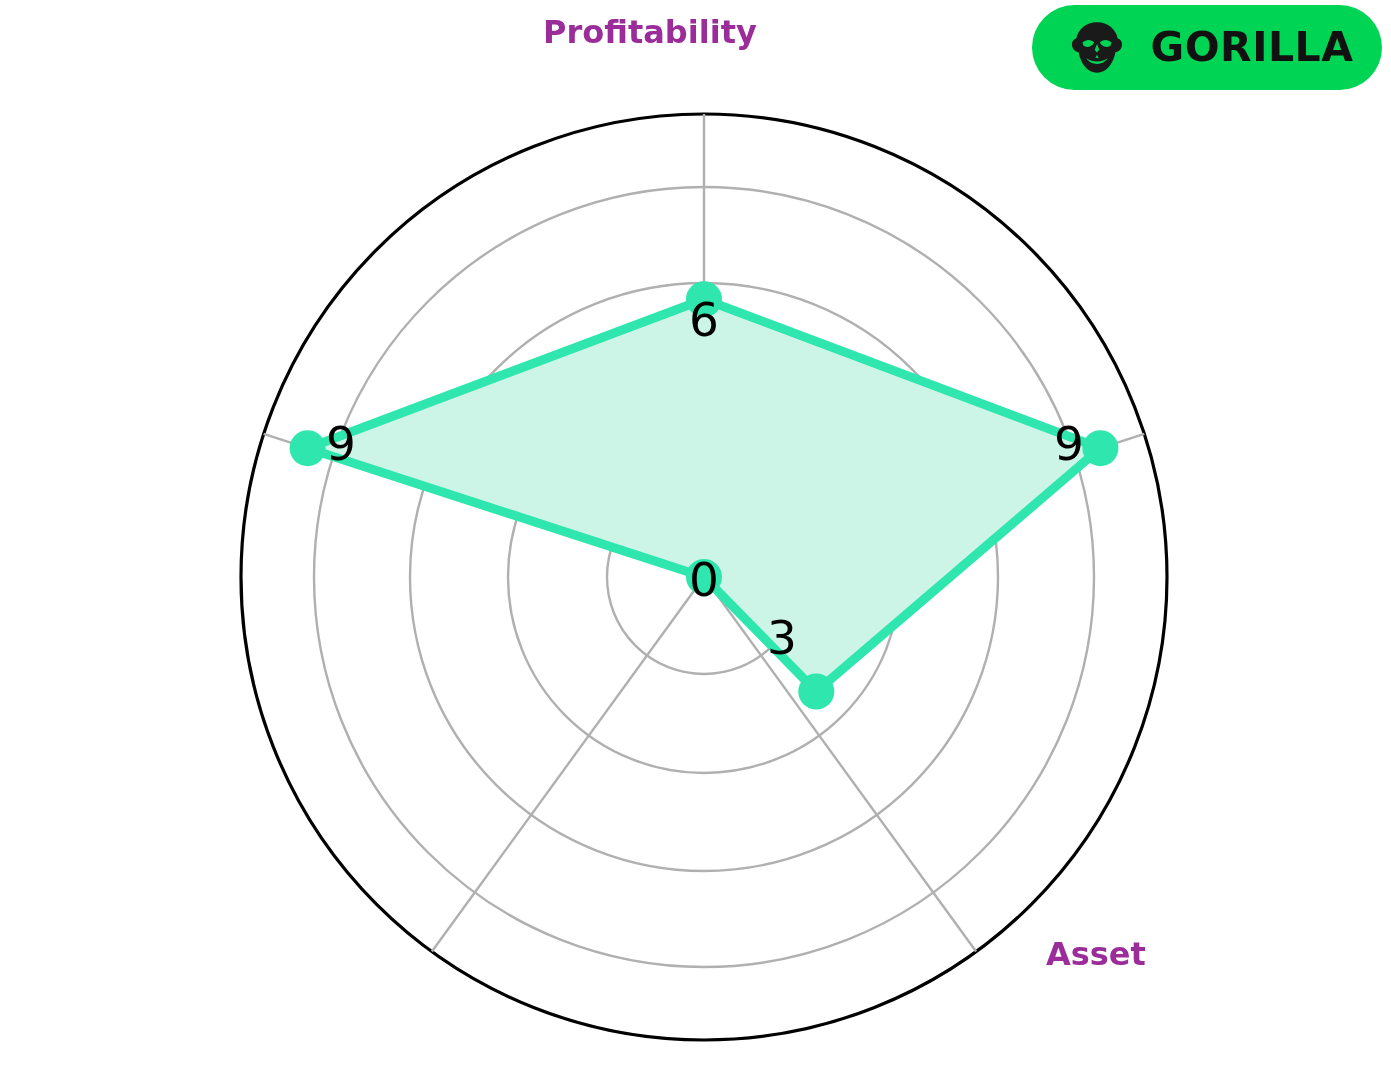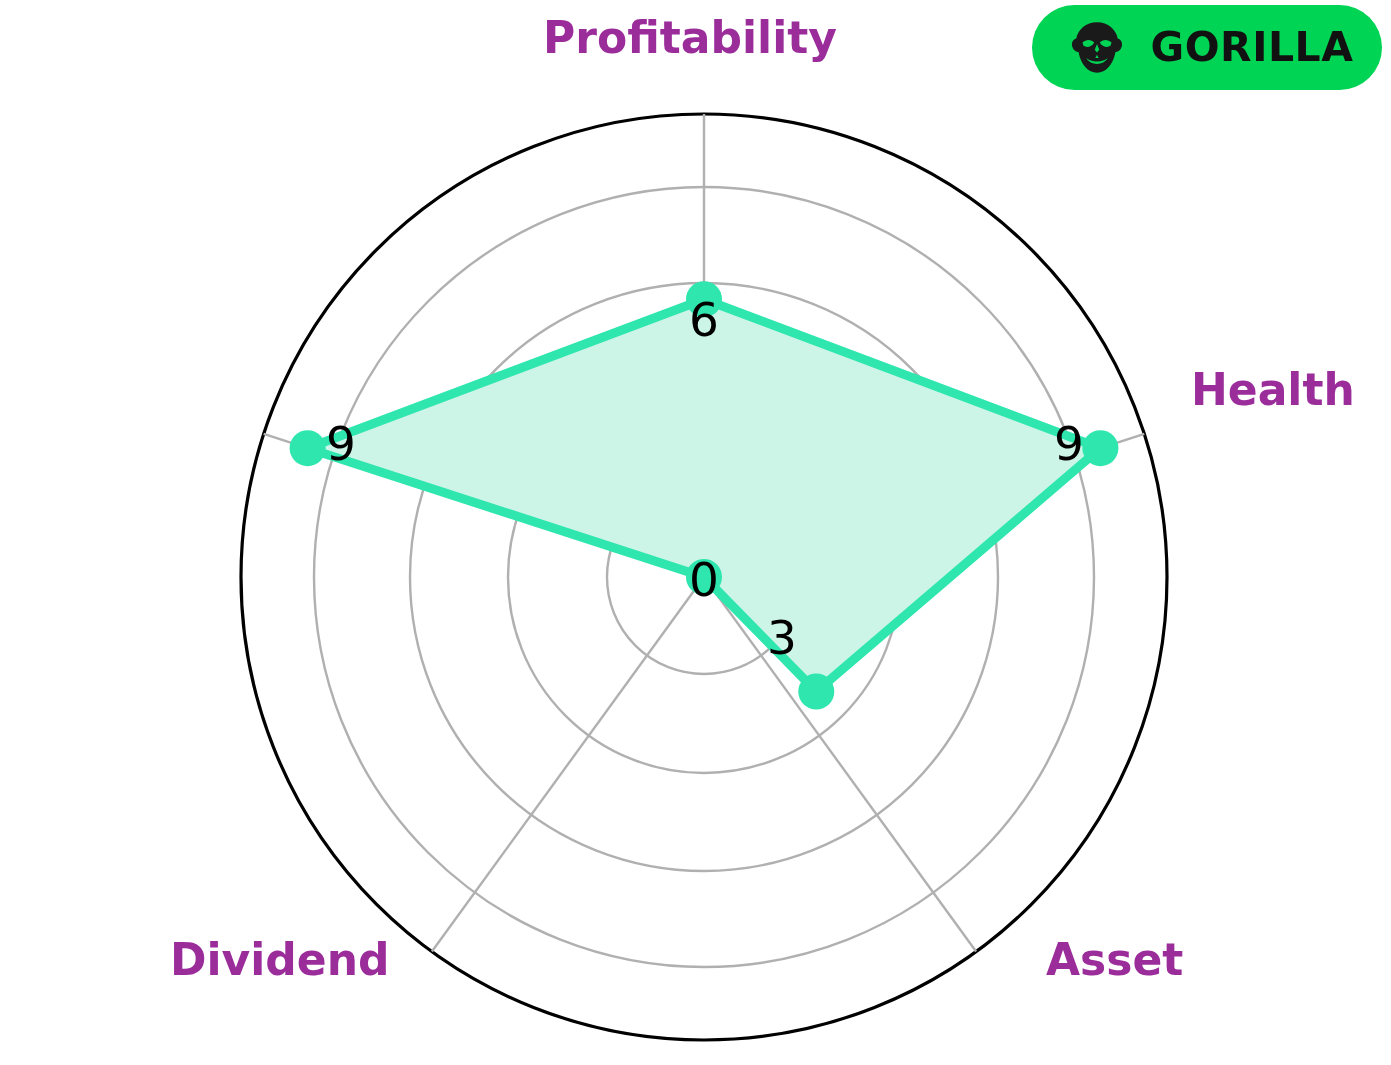--- a/index.html
+++ b/index.html
@@ -88,21 +88,21 @@
   .value-label {
     font-family: "DejaVu Sans", sans-serif;
     font-size: 47px;
     fill: #000000;
     dominant-baseline: middle;
   }
   .axis-label {
     position: absolute;
     font-family: "DejaVu Sans", sans-serif;
     font-weight: bold;
-    font-size: 44px;
+    font-size: 32px;
     color: #9B2D9B;
     white-space: nowrap;
     line-height: 1;
   }
   #axis-label-profitability { left: 543px; top: 16px; }
   #axis-label-health        { left: 1191px; top: 368px; }
   #axis-label-growth        { left: 28px;  top: 368px; }
   #axis-label-dividend      { left: 170px; top: 938px; }
   #axis-label-asset         { left: 1003px; top: 938px; margin-left: 43px; }
 </style>
@@ -142,22 +142,20 @@
     <g>
       <text class="value-label" x="704" y="323" text-anchor="middle">6</text>
       <text class="value-label" x="1084" y="447" text-anchor="end">9</text>
       <text class="value-label" x="782" y="641" text-anchor="middle">3</text>
       <text class="value-label" x="704" y="583" text-anchor="middle">0</text>
       <text class="value-label" x="326" y="447" text-anchor="start">9</text>
     </g>
   </svg>
 
   <div class="axis-label" id="axis-label-profitability">Profitability</div>
-  <div class="axis-label" id="axis-label-health">Health</div>
-  <div class="axis-label" id="axis-label-dividend">Dividend</div>
   <div class="axis-label" id="axis-label-asset">Asset</div>
 </div>
 
 <div id="brand-badge">
   <svg class="logo-mark" viewBox="0 0 100 100" xmlns="http://www.w3.org/2000/svg">
 
     <path d="M50 4
              C30 4 16 17 13 33
              C6 35 4 42 6 48
              C8 54 13 57 17 57

